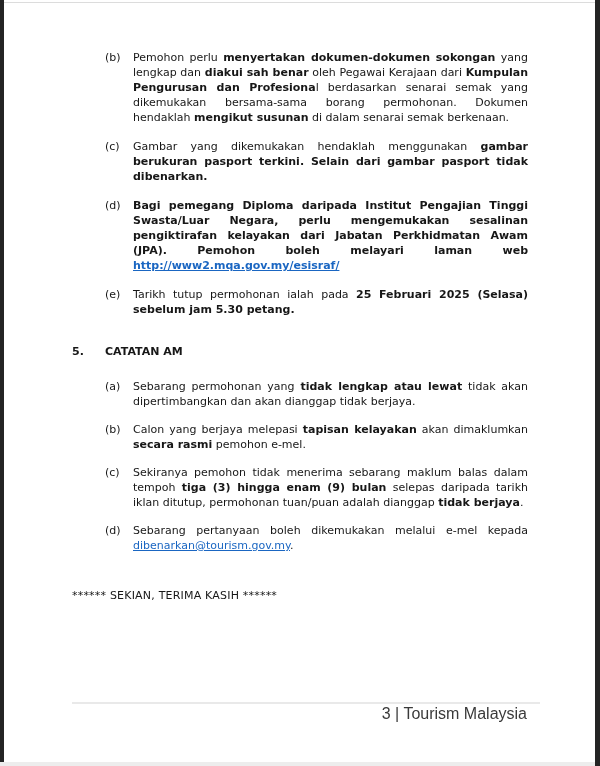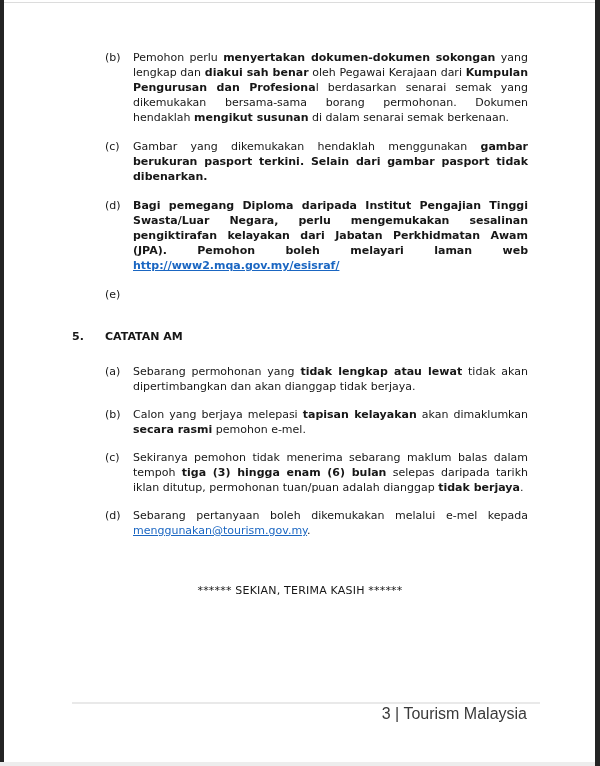--- a/index.html
+++ b/index.html
@@ -25,21 +25,21 @@
   .item-label{flex:0 0 28px;width:28px;margin-left:33px;}
   .item-body{width:395px;text-align:justify;}
   .b{font-weight:bold;}
   .u{}
   a.link{color:#1a66c2;text-decoration:underline;cursor:pointer;}
 
   .section-heading{display:flex;font-weight:bold;margin-top:27px;margin-bottom:20px;}
   .sec-num{flex:0 0 33px;width:33px;}
   .sec-title{flex:1;}
 
-  .closing{margin-top:45px;text-align:center;letter-spacing:0.2px;}
+  .closing{margin-top:35px;text-align:left;letter-spacing:0.2px;}
 
   .footer-rule{position:absolute;left:72px;top:702px;width:468px;height:2px;background:#e9e9e9;}
   .footer{
     position:absolute;right:73px;top:706px;
     font-family:"Liberation Sans",sans-serif;
     font-size:16px;color:#3a3a3a;line-height:15px;
   }
 </style>
 </head>
 <body>
@@ -60,45 +60,46 @@
           <div class="item">
             <span class="item-label">(c)</span>
             <div class="item-body"><span>Gambar yang dikemukakan hendaklah menggunakan </span><span class="b">gambar berukuran pasport terkini.  Selain dari gambar pasport tidak dibenarkan.</span></div>
           </div>
           <div class="item">
             <span class="item-label">(d)</span>
             <div class="item-body"><span class="b">Bagi pemegang Diploma daripada Institut Pengajian Tinggi </span><span class="b u">Swasta/Luar Negara</span><span class="b">, perlu mengemukakan sesalinan pengiktirafan kelayakan dari Jabatan Perkhidmatan Awam (JPA).  Pemohon boleh melayari laman web </span><a class="link b" href="#">http://www2.mqa.gov.my/esisraf/</a></div>
           </div>
           <div class="item">
             <span class="item-label">(e)</span>
+            <div class="item-body"><span>Tarikh tutup permohonan ialah pada </span><span class="b">25 Februari 2025 (Selasa) sebelum jam 5.30 petang.</span></div>
           </div>
         </div>
     </section>
 
     <section class="sec5">
       <div class="section-heading">
         <span class="sec-num">5.</span>
         <span class="sec-title">CATATAN AM</span>
       </div>
       <div class="items">
           <div class="item">
             <span class="item-label">(a)</span>
             <div class="item-body"><span>Sebarang permohonan yang </span><span class="b">tidak lengkap atau lewat</span><span> tidak akan dipertimbangkan dan akan dianggap tidak berjaya.</span></div>
           </div>
           <div class="item">
             <span class="item-label">(b)</span>
             <div class="item-body"><span>Calon yang berjaya melepasi </span><span class="b">tapisan kelayakan</span><span> akan dimaklumkan </span><span class="b">secara rasmi</span><span> pemohon e-mel.</span></div>
           </div>
           <div class="item">
             <span class="item-label">(c)</span>
-            <div class="item-body"><span>Sekiranya pemohon tidak menerima sebarang maklum balas dalam tempoh </span><span class="b">tiga (3) hingga enam (6) bulan</span><span> selepas daripada tarikh iklan ditutup, permohonan tuan/puan adalah dianggap </span><span class="b">tidak berjaya</span><span>.</span></div>
+            <div class="item-body"><span>Sekiranya pemohon tidak menerima sebarang maklum balas dalam tempoh </span><span class="b">tiga (3) hingga enam (9) bulan</span><span> selepas daripada tarikh iklan ditutup, permohonan tuan/puan adalah dianggap </span><span class="b">tidak berjaya</span><span>.</span></div>
           </div>
           <div class="item">
             <span class="item-label">(d)</span>
-            <div class="item-body"><span>Sebarang pertanyaan boleh dikemukakan melalui e-mel kepada </span><a class="link" href="#">menggunakan@tourism.gov.my</a><span>.</span></div>
+            <div class="item-body"><span>Sebarang pertanyaan boleh dikemukakan melalui e-mel kepada </span><a class="link" href="#">dibenarkan@tourism.gov.my</a><span>.</span></div>
           </div>
         </div>
     </section>
 
     <div class="closing">******  SEKIAN, TERIMA KASIH ******</div>
   </div>
 
   <div class="footer-rule"></div>
   <div class="footer">3 | Tourism Malaysia</div>
 </div>

